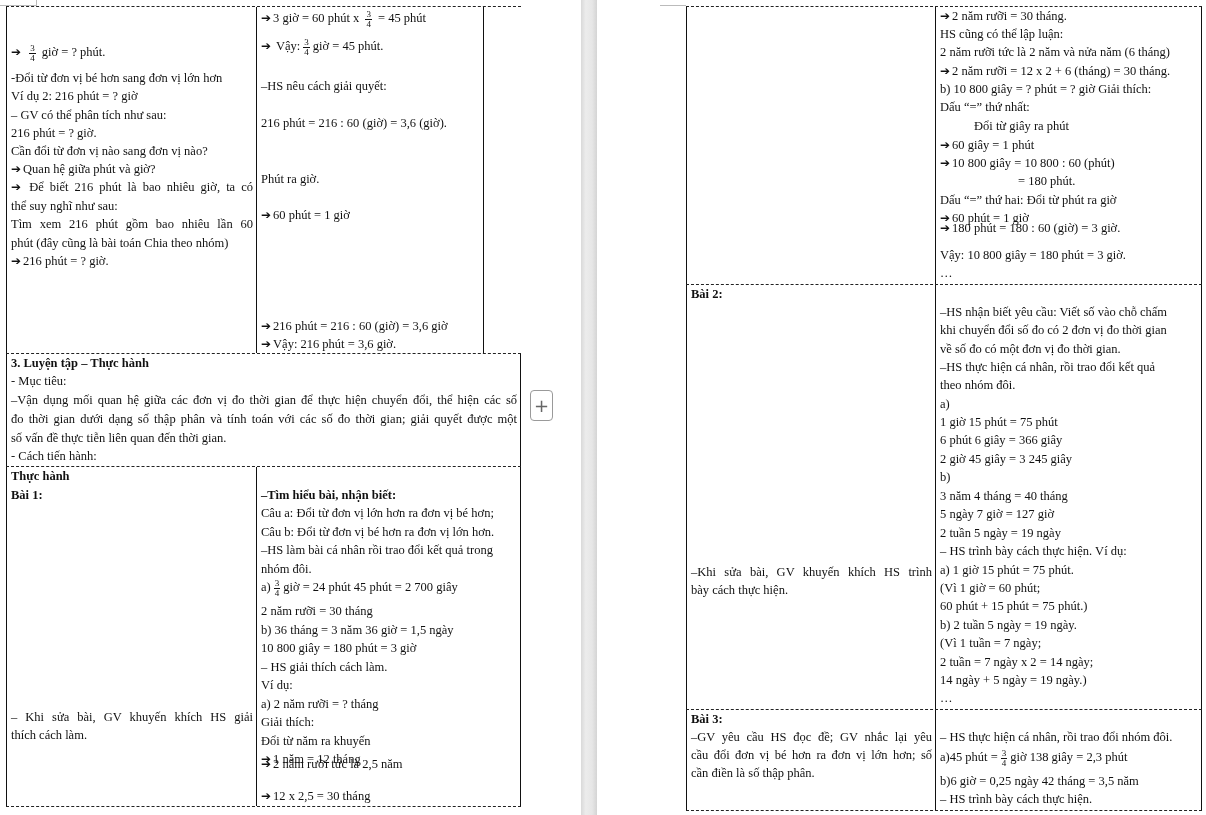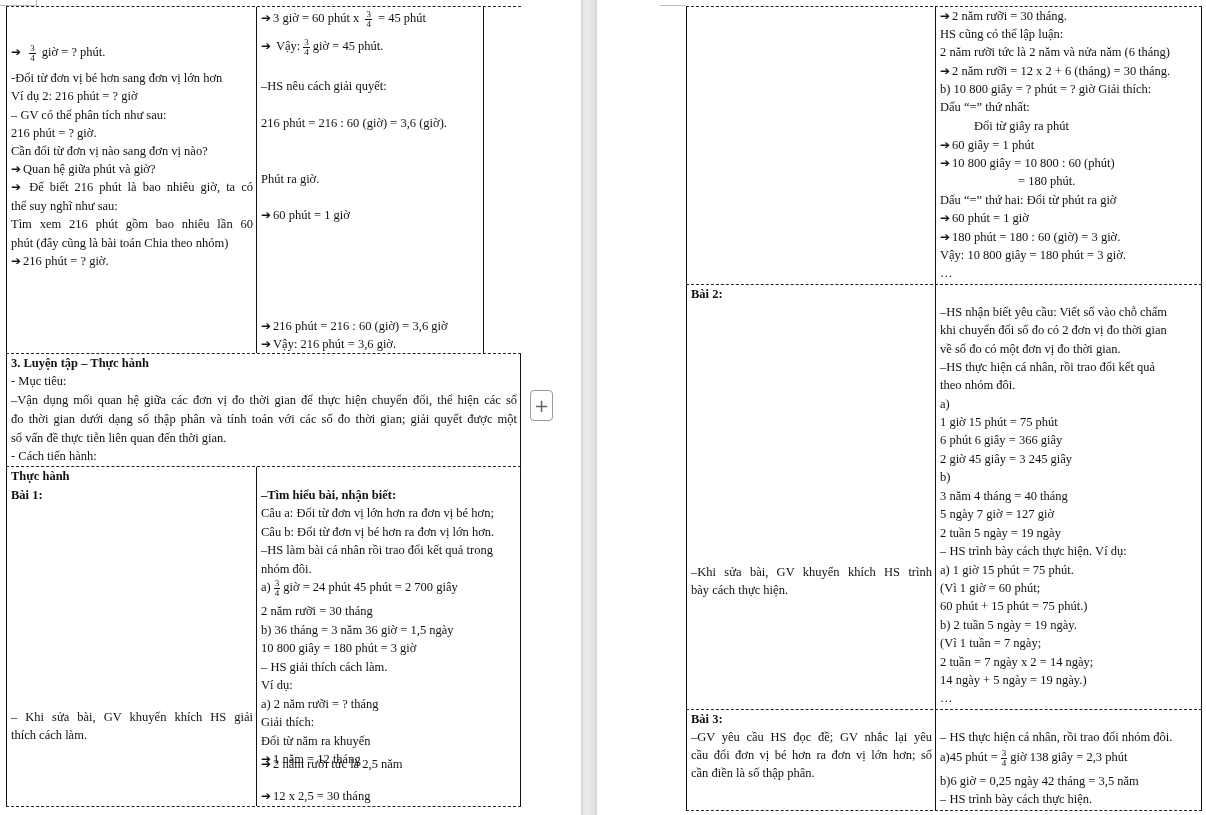--- a/index.html
+++ b/index.html
@@ -143,21 +143,21 @@
         <div class="ln" style="top:36px;">2 năm rưỡi tức là 2 năm và nửa năm (6 tháng)</div>
         <div class="ln" style="top:55px;"><span class="arrow">➔</span><span>2 năm rưỡi = 12 x 2 + 6 (tháng) = 30 tháng.</span></div>
         <div class="ln" style="top:73px;">b) 10 800 giây = ? phút = ? giờ Giải thích:</div>
         <div class="ln" style="top:91px;">Dấu “=” thứ nhất:</div>
         <div class="ln" style="top:110px;margin-left:34px;">Đổi từ giây ra phút</div>
         <div class="ln" style="top:129px;"><span class="arrow">➔</span><span>60 giây = 1 phút</span></div>
         <div class="ln" style="top:147px;"><span class="arrow">➔</span><span>10 800 giây = 10 800 : 60 (phút)</span></div>
         <div class="ln" style="top:165px;padding-left:78px;">= 180 phút.</div>
         <div class="ln" style="top:184px;">Dấu “=” thứ hai: Đổi từ phút ra giờ</div>
         <div class="ln" style="top:202px;"><span class="arrow">➔</span><span>60 phút = 1 giờ</span></div>
-        <div class="ln" style="top:221px;"><span class="arrow">➔</span><span>180 phút = 180 : 60 (giờ) = 3 giờ.</span></div>
+        <div class="ln" style="top:212px;"><span class="arrow">➔</span><span>180 phút = 180 : 60 (giờ) = 3 giờ.</span></div>
         <div class="ln" style="top:239px;">Vậy: 10 800 giây = 180 phút = 3 giờ.</div>
         <div class="ln" style="top:257px;">…</div>
       </div>
     </div>
 
     <div class="row" style="height:424px;">
       <div class="cell lc" style="left:0;width:249px;">
         <div class="ln b" style="top:0px;">Bài 2:</div>
         <div class="ln j" style="top:278px;">–Khi sửa bài, GV khuyến khích HS trình</div>
         <div class="ln" style="top:296px;">bày cách thực hiện.</div>

